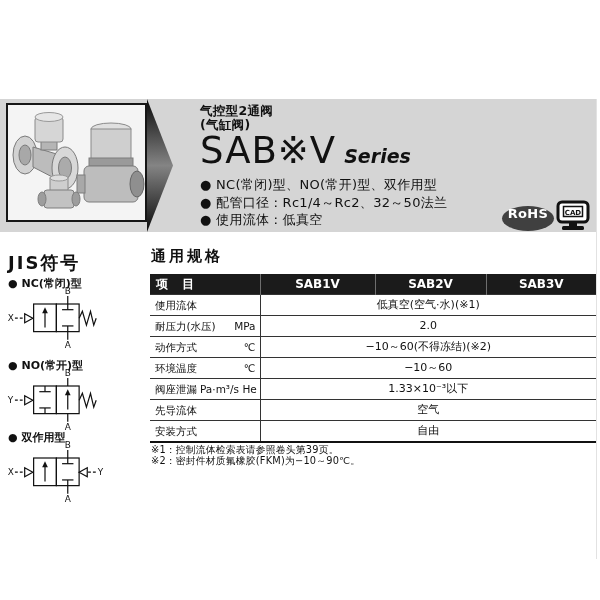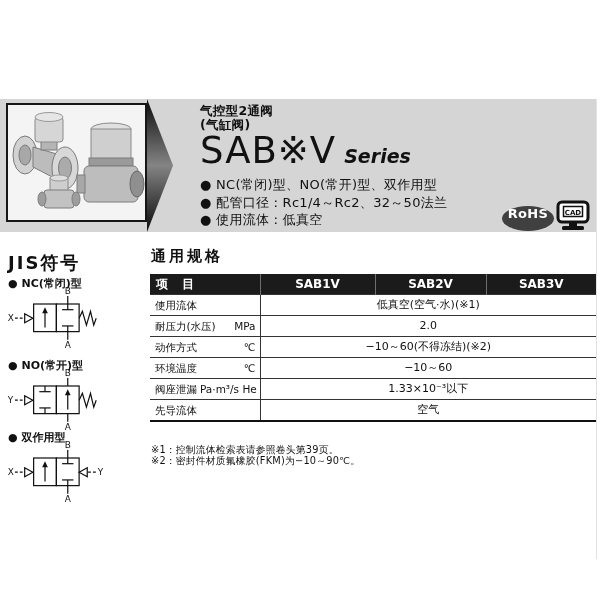--- a/index.html
+++ b/index.html
@@ -277,19 +277,28 @@
     </tr>
     <tr>
       <td class="c1">
           <div class="lr">
             <span>先导流体</span>
             <span class="unit"></span>
           </div>
         </td>
       <td class="val" colspan="3">空气</td>
     </tr>
+    <tr>
+      <td class="c1">
+          <div class="lr">
+            <span>安装方式</span>
+            <span class="unit"></span>
+          </div>
+        </td>
+      <td class="val" colspan="3">自由</td>
+    </tr>
   </tbody>
 </table>
 
 <div class="notes">
   <div>※1：控制流体检索表请参照卷头第39页。</div>
   <div>※2：密封件材质氟橡胶(FKM)为−10～90℃。</div>
 </div>
 
 </body></html>

